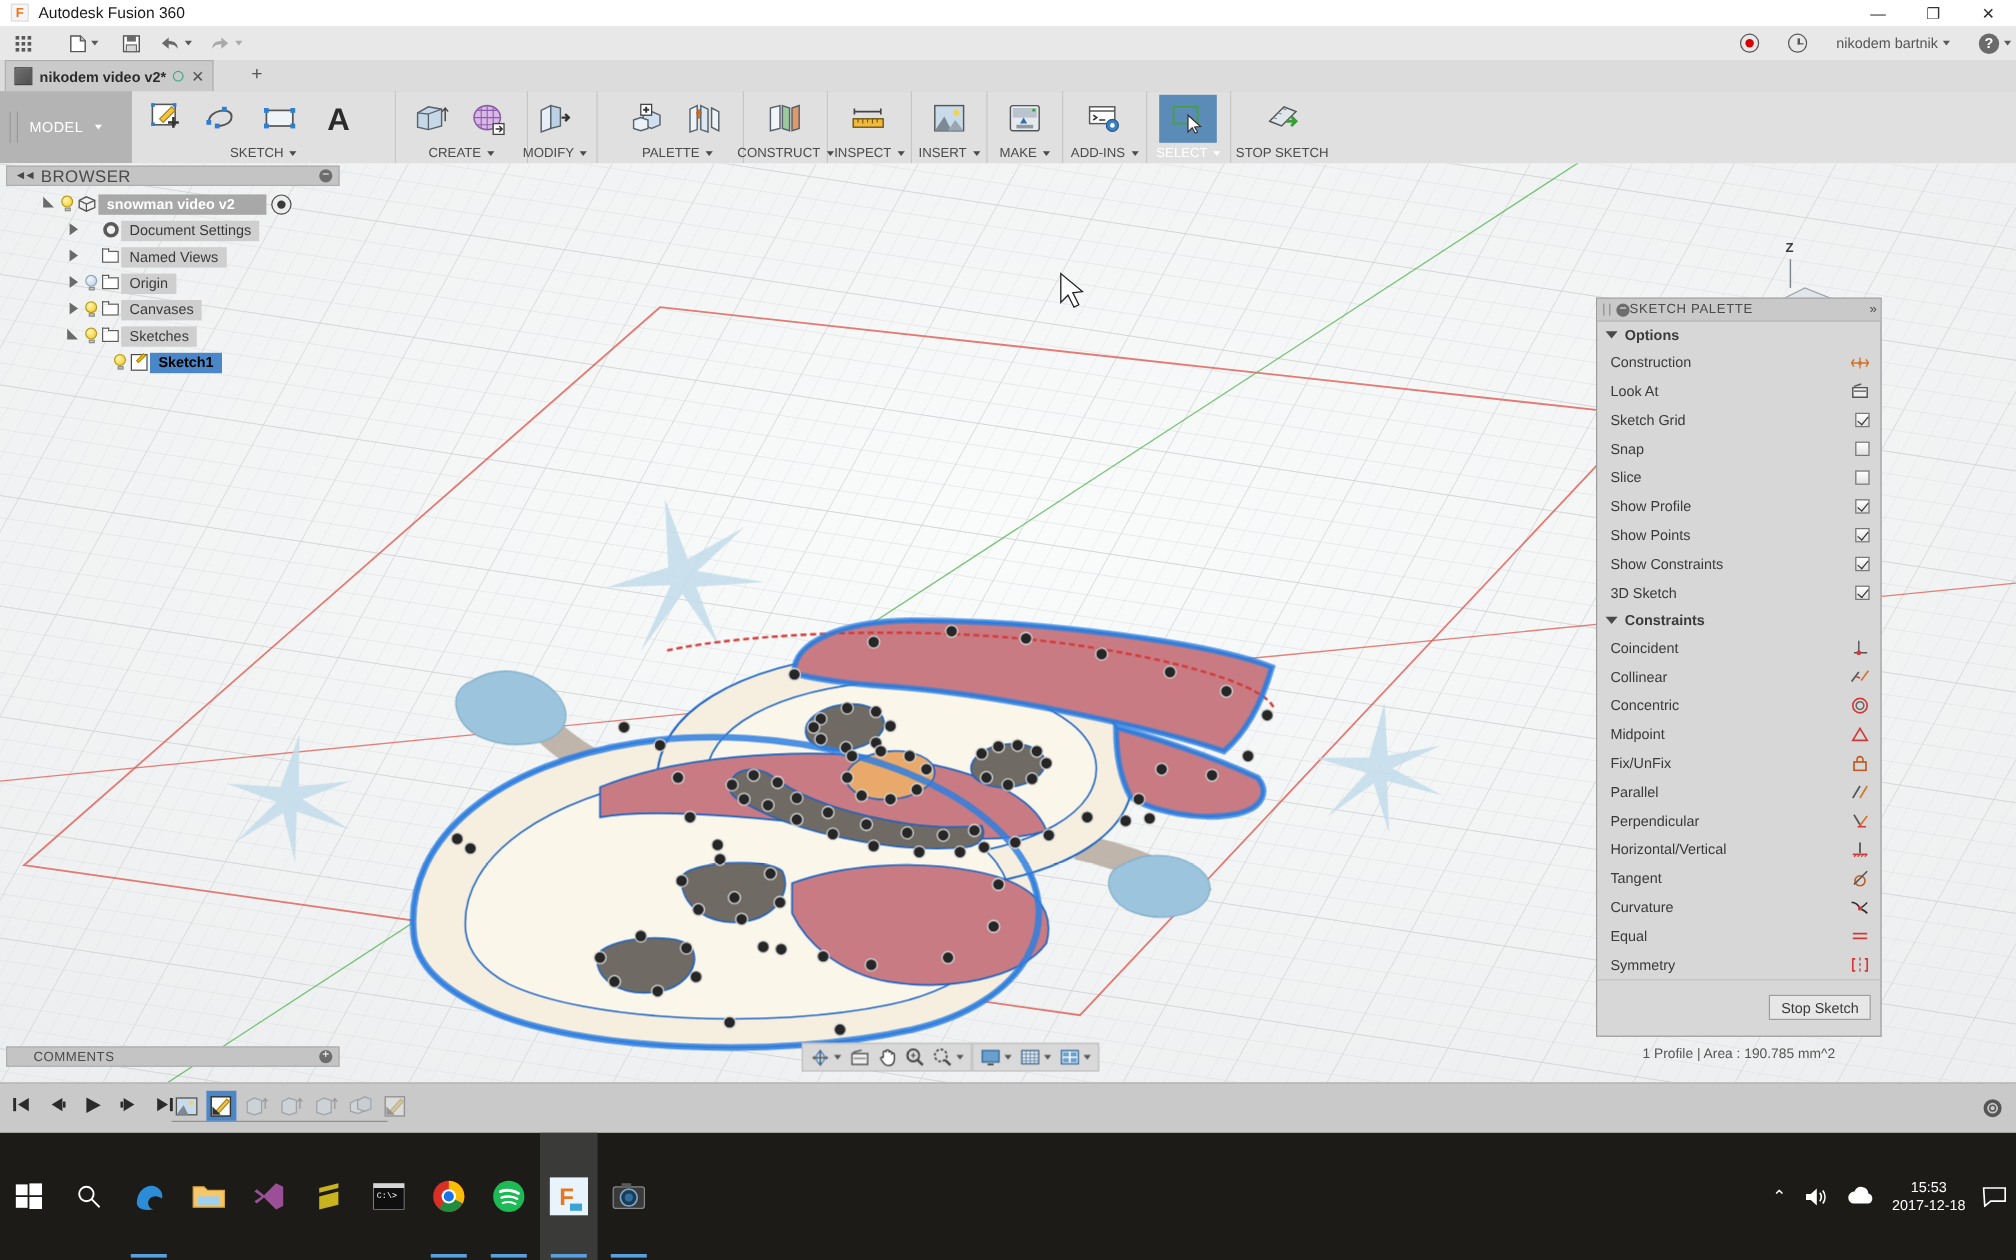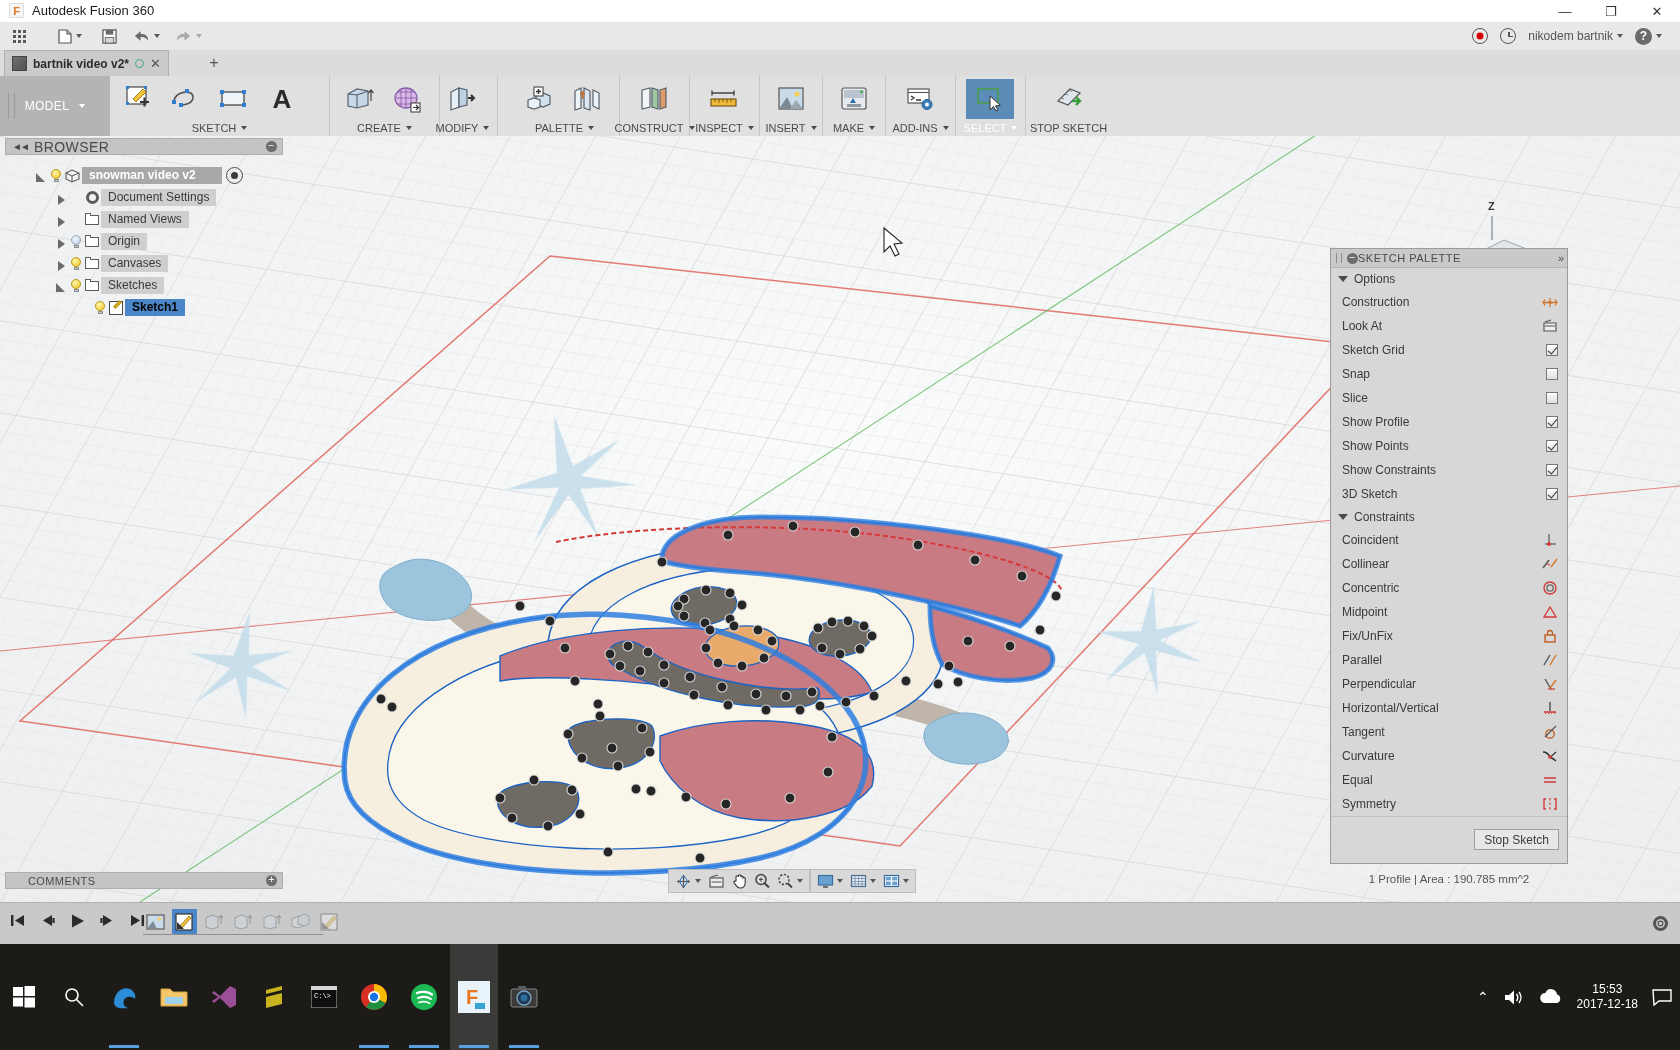--- a/index.html
+++ b/index.html
@@ -18,21 +18,21 @@
   .tb-title{position:absolute;left:32px;top:3px;font-size:13px;color:#1a1a1a;line-height:16px;}
   .tb-btns{position:absolute;right:0;top:0;height:22px;display:flex;}
   .tb-btn{width:46px;height:22px;display:flex;align-items:center;justify-content:center;font-size:13px;color:#333;cursor:default;}
 
   
   .qbar{position:absolute;left:0;top:22px;width:1680px;height:28px;background:#e8e8e8;border-bottom:1px solid #cfcfcf;}
   .q-item{position:absolute;top:4px;height:20px;display:flex;align-items:center;cursor:default;}
   .grid9{display:grid;grid-template-columns:repeat(3,3px);grid-template-rows:repeat(3,3px);gap:2px;}
   .grid9 i{background:#5a5a5a;display:block;width:3px;height:3px;}
   .carat{width:0;height:0;border-left:3.5px solid transparent;border-right:3.5px solid transparent;border-top:4px solid #5a5a5a;margin-left:4px;}
-  .user-area{position:absolute;right:18px;top:4px;height:20px;display:flex;align-items:center;gap:12px;}
+  .user-area{position:absolute;right:4px;top:4px;height:20px;display:flex;align-items:center;gap:24px;}
   .uname{font-size:12px;color:#555;}
   .circ-ico{width:16px;height:16px;border:1.6px solid #555;border-radius:50%;position:relative;box-sizing:border-box;}
   .rec-dot{position:absolute;left:50%;top:50%;transform:translate(-50%,-50%);width:7px;height:7px;border-radius:50%;background:#d60000;}
   .clk-h{position:absolute;left:50%;top:3px;width:1.4px;height:5px;background:#555;}
   .clk-m{position:absolute;left:50%;top:7px;width:5px;height:1.4px;background:#555;}
   .help-ico{width:17px;height:17px;border-radius:50%;background:#6b6b6b;color:#fff;font-size:12px;font-weight:bold;display:flex;align-items:center;justify-content:center;}
 
   
   .tabbar{position:absolute;left:0;top:50px;width:1680px;height:26px;background:#dcdcdc;border-bottom:1px solid #b8b8b8;}
   .doctab{position:absolute;left:4px;top:0;height:26px;background:#cacaca;border:1px solid #b0b0b0;border-bottom:none;display:flex;align-items:center;padding:0 7px;gap:6px;box-sizing:border-box;}
@@ -54,21 +54,21 @@
   .glabel{position:absolute;bottom:2px;left:0;width:100%;text-align:center;font-size:11px;color:#4a4a4a;display:flex;align-items:center;justify-content:center;gap:3px;}
   .glabel .carat{border-top-color:#4a4a4a;margin-left:2px;}
 
   
   .browser{position:absolute;left:5px;top:138px;width:278px;background:transparent;}
   .bheader{height:17px;background:#c4c4c4;border:1px solid #aeaeae;display:flex;align-items:center;padding:0 6px;box-sizing:border-box;position:relative;}
   .bheader .lbl{font-size:14px;color:#4a4a4a;letter-spacing:.4px;margin-left:22px;}
   .dblarrow{position:absolute;left:6px;font-size:10px;color:#4a4a4a;letter-spacing:-2px;}
   .minus-ico{position:absolute;right:5px;width:11px;height:11px;border-radius:50%;background:#6d6d6d;color:#fff;font-size:10px;line-height:9px;text-align:center;}
   .tree{padding-top:7px;}
-  .trow{height:22px;display:flex;align-items:flex-end;position:relative;cursor:default;}
+  .trow{height:22px;display:flex;align-items:flex-start;position:relative;cursor:default;}
   .tri{width:13px;height:13px;position:relative;flex:0 0 13px;}
   .tri.closed::before{content:"";position:absolute;left:3px;top:1.5px;border-left:7px solid #6a6a6a;border-top:5px solid transparent;border-bottom:5px solid transparent;}
   .tri.open::before{content:"";position:absolute;left:1px;top:2px;width:0;height:0;border-bottom:9px solid #6a6a6a;border-right:9px solid transparent;}
   .bulb{width:16px;height:16px;position:relative;flex:0 0 16px;}
   .bulb .b{position:absolute;left:3px;top:1px;width:10px;height:10px;border-radius:50%;background:radial-gradient(circle at 35% 32%,#fff6b0,#f2c51c);border:1px solid #b69a10;box-sizing:border-box;}
   .bulb.blue .b{background:radial-gradient(circle at 35% 32%,#f2f7ff,#b9cde4);border-color:#8fa4bb;}
   .bulb .s{position:absolute;left:5.5px;top:11px;width:5px;height:3px;background:#c9c9c9;border:1px solid #8e8e8e;box-sizing:border-box;}
   .folder{width:17px;height:16px;position:relative;flex:0 0 17px;}
   .folder::before{content:"";position:absolute;left:1px;top:3px;width:14px;height:10px;border:1.3px solid #5d5d5d;box-sizing:border-box;background:#fff;}
   .folder::after{content:"";position:absolute;left:1px;top:1px;width:6px;height:3px;border:1.3px solid #5d5d5d;border-bottom:none;box-sizing:border-box;background:#fff;}
@@ -91,21 +91,21 @@
   
   .canvas{position:absolute;left:0;top:136px;width:1680px;height:766px;background:#f2f3f4;overflow:hidden;}
 
   
   .palette{position:absolute;left:1330px;top:248px;width:238px;background:#d7d7d7;border:1px solid #9b9b9b;box-sizing:border-box;}
   .pal-head{height:18px;background:#c9c9c9;display:flex;align-items:center;padding:0 5px;position:relative;border-bottom:1px solid #b5b5b5;}
   .pal-head .ttl{font-size:11px;color:#4a4a4a;letter-spacing:.5px;margin-left:22px;}
   .pal-min{position:absolute;left:16px;width:11px;height:11px;border-radius:50%;background:#6d6d6d;color:#fff;font-size:10px;line-height:9px;text-align:center;}
   .pal-grip{position:absolute;left:5px;top:4px;width:4px;height:10px;border-left:1px solid #8d8d8d;border-right:1px solid #8d8d8d;}
   .pal-exp{position:absolute;right:5px;font-size:11px;color:#4a4a4a;letter-spacing:-2px;}
-  .sec-head{height:22px;display:flex;align-items:center;padding-left:7px;gap:6px;font-size:12px;font-weight:normal;color:#3a3a3a;}
+  .sec-head{height:22px;display:flex;align-items:center;padding-left:7px;gap:6px;font-size:12px;font-weight:bold;color:#3a3a3a;}
   .tri-dn{width:0;height:0;border-left:5px solid transparent;border-right:5px solid transparent;border-top:6px solid #4a4a4a;}
   .prow{height:24px;display:flex;align-items:center;padding:0 9px 0 11px;font-size:12px;color:#3a3a3a;justify-content:space-between;cursor:default;}
   .chk{width:12px;height:12px;border:1.4px solid #777;background:linear-gradient(#fff,#e0e0e0);box-sizing:border-box;position:relative;}
   .chk.on::after{content:"";position:absolute;left:3px;top:0px;width:4px;height:8px;border:solid #333;border-width:0 1.8px 1.8px 0;transform:rotate(40deg);}
   .pal-foot{height:46px;position:relative;border-top:1px solid #c0c0c0;}
   .stopbtn{position:absolute;right:8px;top:12px;height:21px;padding:0 9px;background:#e7e7e7;border:1px solid #9d9d9d;font-size:12px;color:#3a3a3a;display:flex;align-items:center;box-sizing:border-box;}
   .statustxt{position:absolute;left:1330px;top:873px;width:238px;text-align:center;font-size:11.5px;color:#555;}
 
   
   .navbar{position:absolute;left:668px;top:869px;height:24px;display:flex;align-items:center;gap:1px;background:#d9d9d9;border:1px solid #bdbdbd;padding:0 3px;box-sizing:border-box;}
@@ -204,21 +204,21 @@
       <div style="display:flex;align-items:center;">
         <div class="help-ico">?</div>
         <div class="carat"></div>
       </div>
     </div>
   </div>
 
   <div class="tabbar">
     <div class="doctab">
       <div class="cube-ico"></div>
-      <span class="tabname">bartnik video v2*</span>
+      <span class="tabname">nikodem video v2*</span>
       <div class="tab-circ"></div>
       <span class="tab-x">✕</span>
     </div>
     <div class="newtab">+</div>
   </div>
 
   <div class="ribbon">
     <div class="ws-btn">
       <div class="ws-grip"></div>
       <span>MODEL</span>

